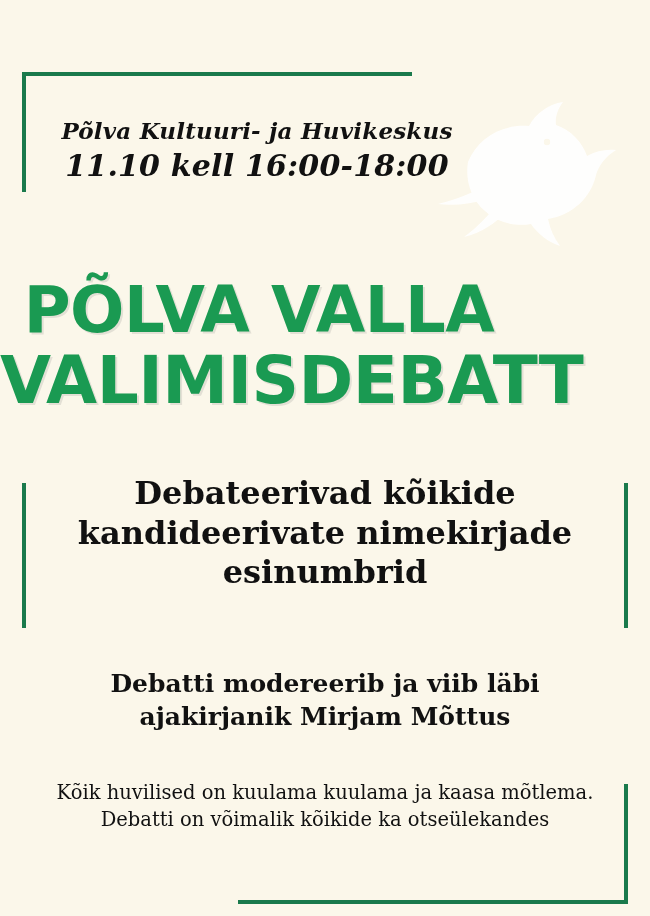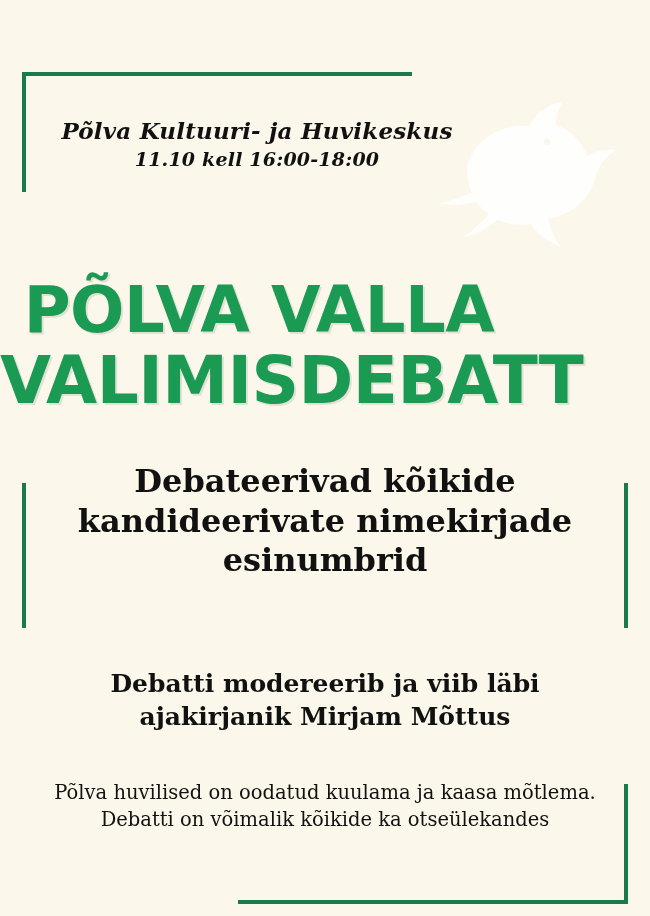--- a/index.html
+++ b/index.html
@@ -89,21 +89,21 @@
     font-weight: bold;
     font-size: 23px;
     color: #111111;
     letter-spacing: 0.2px;
     line-height: 1.28;
   }
   .datetime {
     font-family: "DejaVu Serif", serif;
     font-style: italic;
     font-weight: bold;
-    font-size: 19px;
+    font-size: 30px;
     color: #111111;
     letter-spacing: 0.2px;
     line-height: 1.28;
     margin-top: 2px;
   }
 
   
   .title {
     position: absolute;
     left: 0;
@@ -120,21 +120,21 @@
   }
   .title .l2 {
     display: block;
     font-size: 66px;
   }
 
   
   .subtitle {
     position: absolute;
     left: 35px;
-    top: 434px;
+    top: 446px;
     width: 580px;
     text-align: center;
     font-family: "DejaVu Serif", serif;
     font-weight: bold;
     font-size: 32px;
     line-height: 1.24;
     color: #111111;
   }
 
   
@@ -226,18 +226,18 @@
   <div class="title">
     <span class="l1">PÕLVA VALLA</span>
     <span class="l2">VALIMISDEBATT</span>
   </div>
 
   <div class="subtitle">Debateerivad kõikide kandideerivate nimekirjade esinumbrid</div>
 
   <div class="moderator">Debatti modereerib ja viib läbi ajakirjanik Mirjam Mõttus</div>
 
   <div class="note">
-    <div>Põlva huvilised on oodatud kuulama ja kaasa mõtlema.</div>
+    <div>Kõik huvilised on kuulama kuulama ja kaasa mõtlema.</div>
     <div>Debatti on võimalik kõikide ka otseülekandes</div>
   </div>
 
 
 </div>
 
 </body></html>

